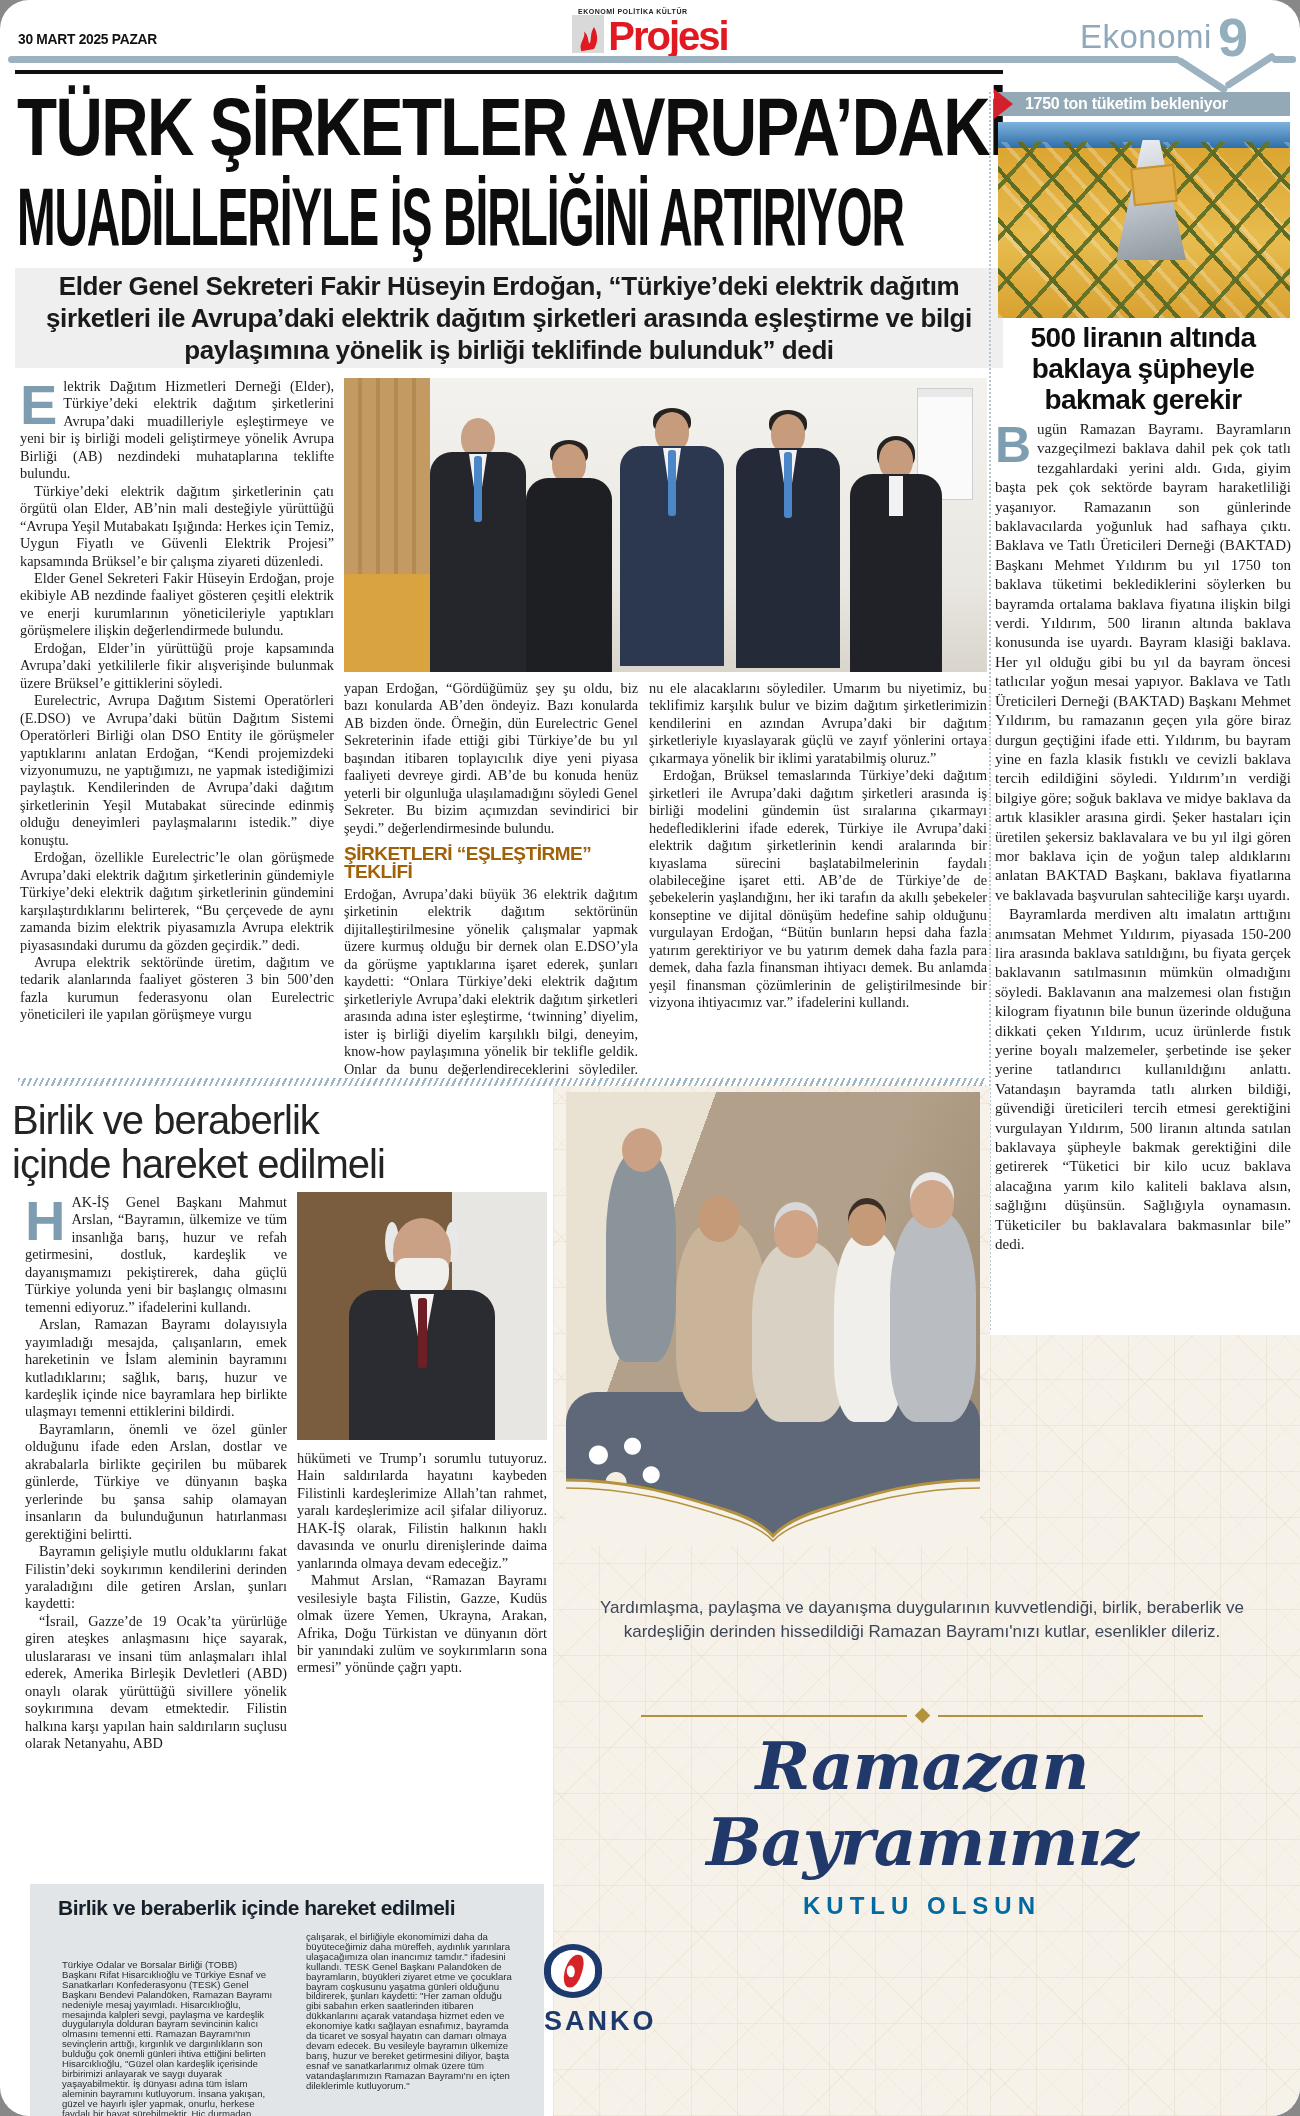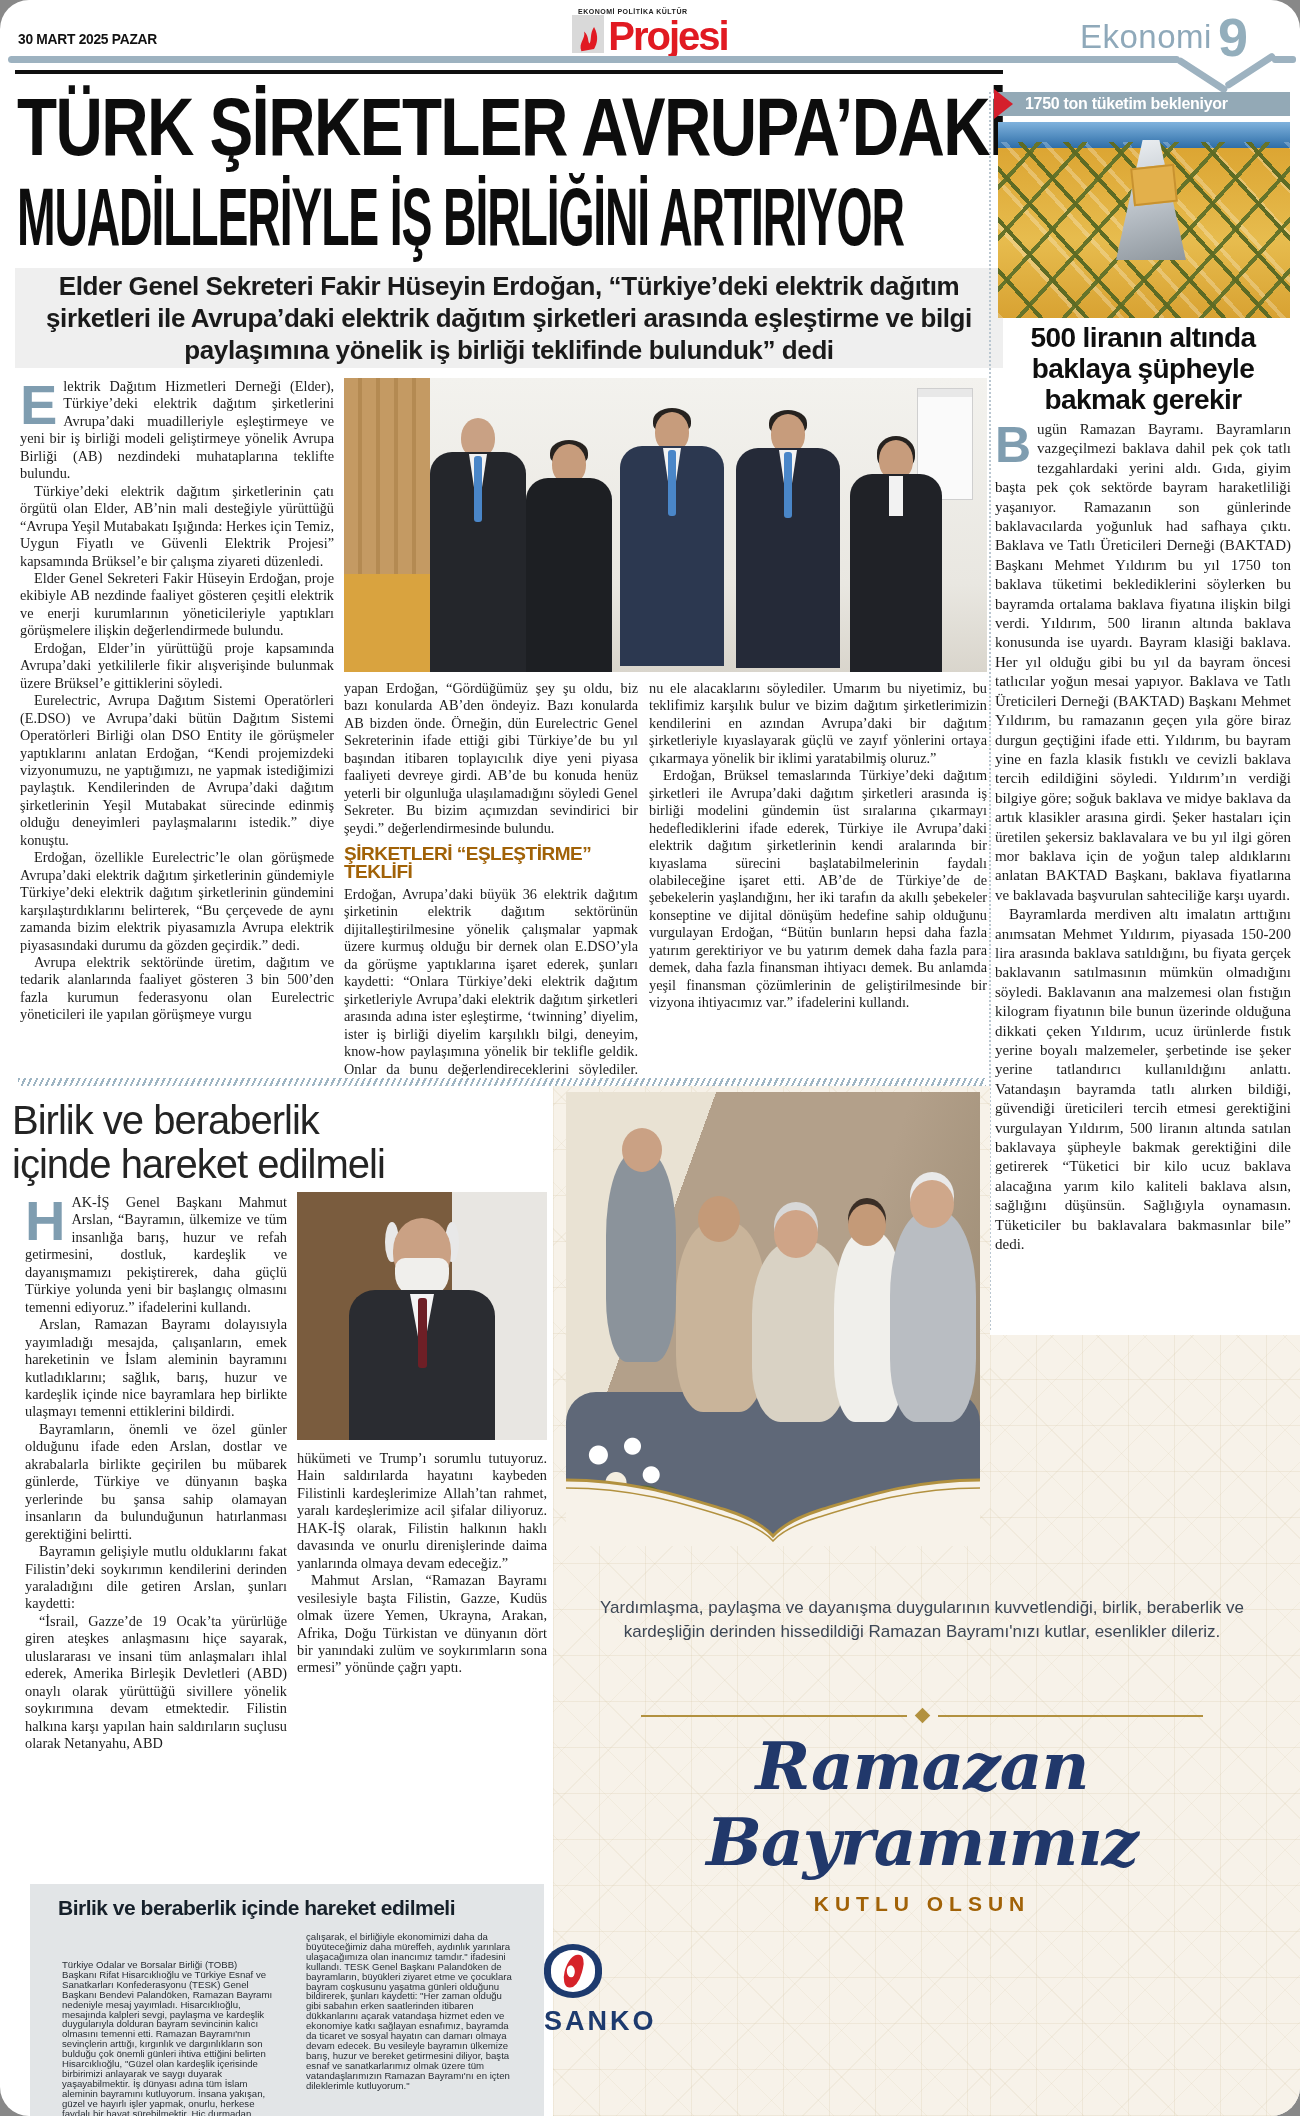--- a/index.html
+++ b/index.html
@@ -109,21 +109,21 @@
                 radial-gradient(circle at 72% 48%,#fff 0 8px,transparent 9px),
                 radial-gradient(circle at 30% 78%,#6e7c3c 0 26px,transparent 27px),
                 radial-gradient(circle at 66% 80%,#5c6a32 0 24px,transparent 25px);}
   .arch{left:566px;top:1462px;width:414px;height:84px;}
   .caption{left:560px;top:1596px;width:724px;text-align:center;font-size:17px;line-height:24px;color:#3c4654;font-weight:500;}
   .divider{left:641px;top:1710px;width:562px;display:flex;align-items:center;gap:10px;}
   .divline{flex:1;height:2px;background:#b2913f;}
   .divdiamond{width:11px;height:11px;background:#b2913f;transform:rotate(45deg);}
   .script{left:560px;top:1728px;width:724px;text-align:center;font-family:"DejaVu Serif",serif;font-style:italic;font-weight:700;
           color:#21386b;font-size:66px;line-height:76px;letter-spacing:-1px;}
-  .kutlu{left:560px;top:1892px;width:724px;text-align:center;color:#a16207;font-weight:700;font-size:21px;letter-spacing:6px;}
+  .kutlu{left:560px;top:1892px;width:724px;text-align:center;color:#0369a1;font-weight:700;font-size:24px;letter-spacing:6px;}
   .sanko{left:544px;top:1944px;width:724px;text-align:left;}
   .sanko-emblem{position:relative;display:inline-block;width:58px;height:54px;background:#1d3a6e;border-radius:50%/46%;}
   .sanko-in{position:absolute;left:7px;top:6px;width:44px;height:42px;background:#fff;border-radius:50%/46%;}
   .sanko-flame{position:absolute;left:21px;top:10px;width:17px;height:34px;background:#d6232a;border-radius:62% 38% 55% 45%;transform:rotate(14deg);}
   .sanko-flame:after{content:"";position:absolute;left:2px;top:12px;width:8px;height:12px;background:#fff;border-radius:50%;transform:rotate(-18deg);}
   .sanko-word{margin-top:4px;color:#1d3a6e;font-weight:800;font-size:27px;letter-spacing:3px;}
 
   
   .graybox{left:30px;top:1884px;width:514px;height:232px;background:#e2e5e7;}
   .gb-title{position:absolute;left:28px;top:12px;font-size:21px;font-weight:800;color:#16202a;letter-spacing:-.5px;}

